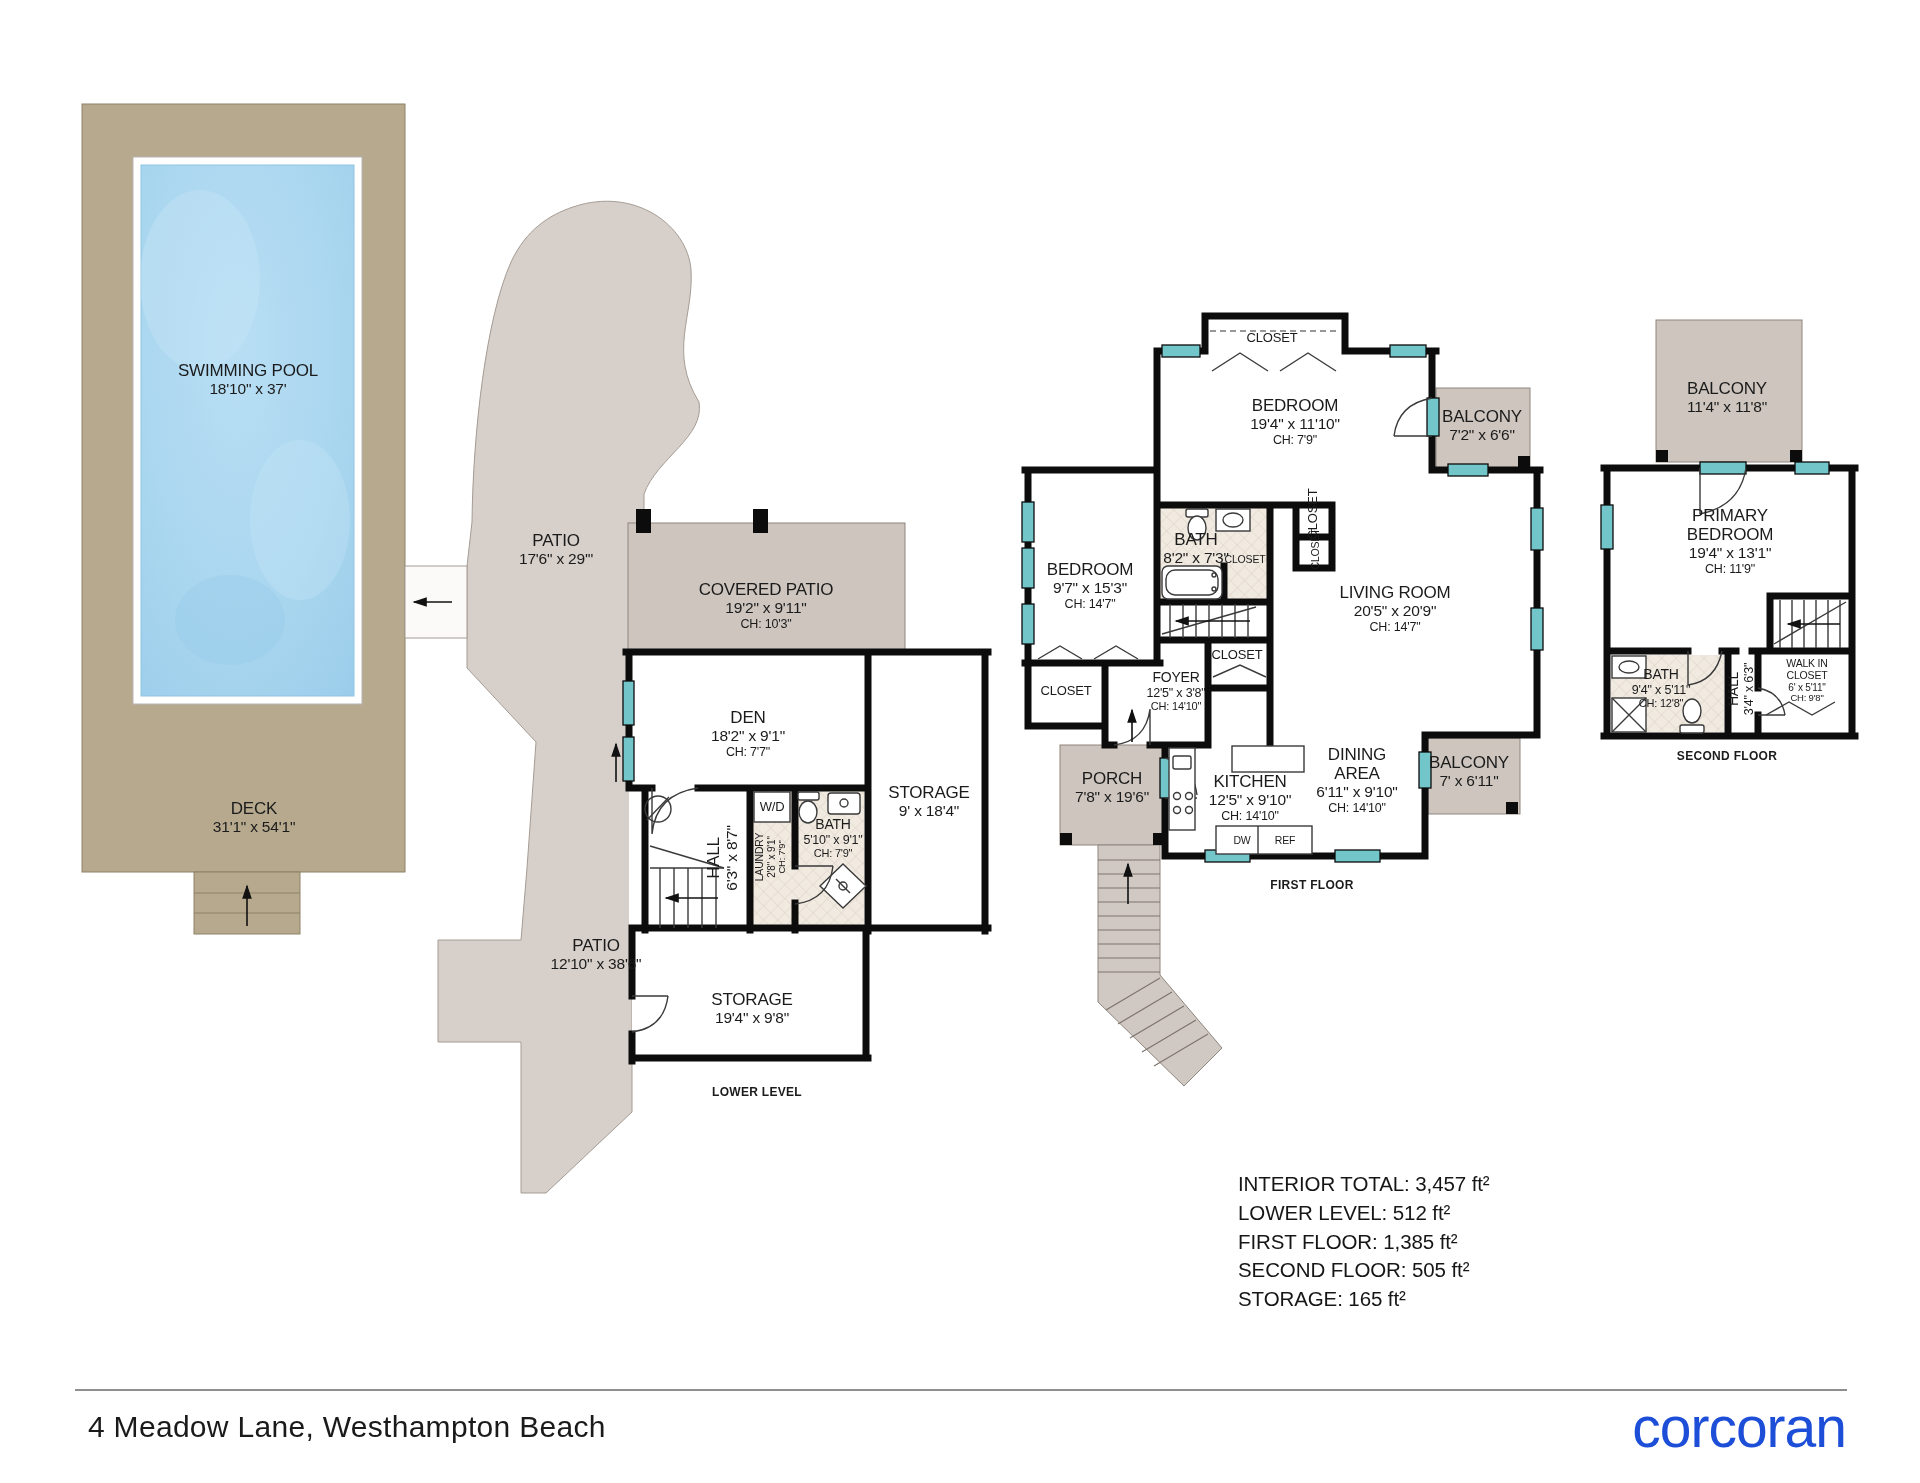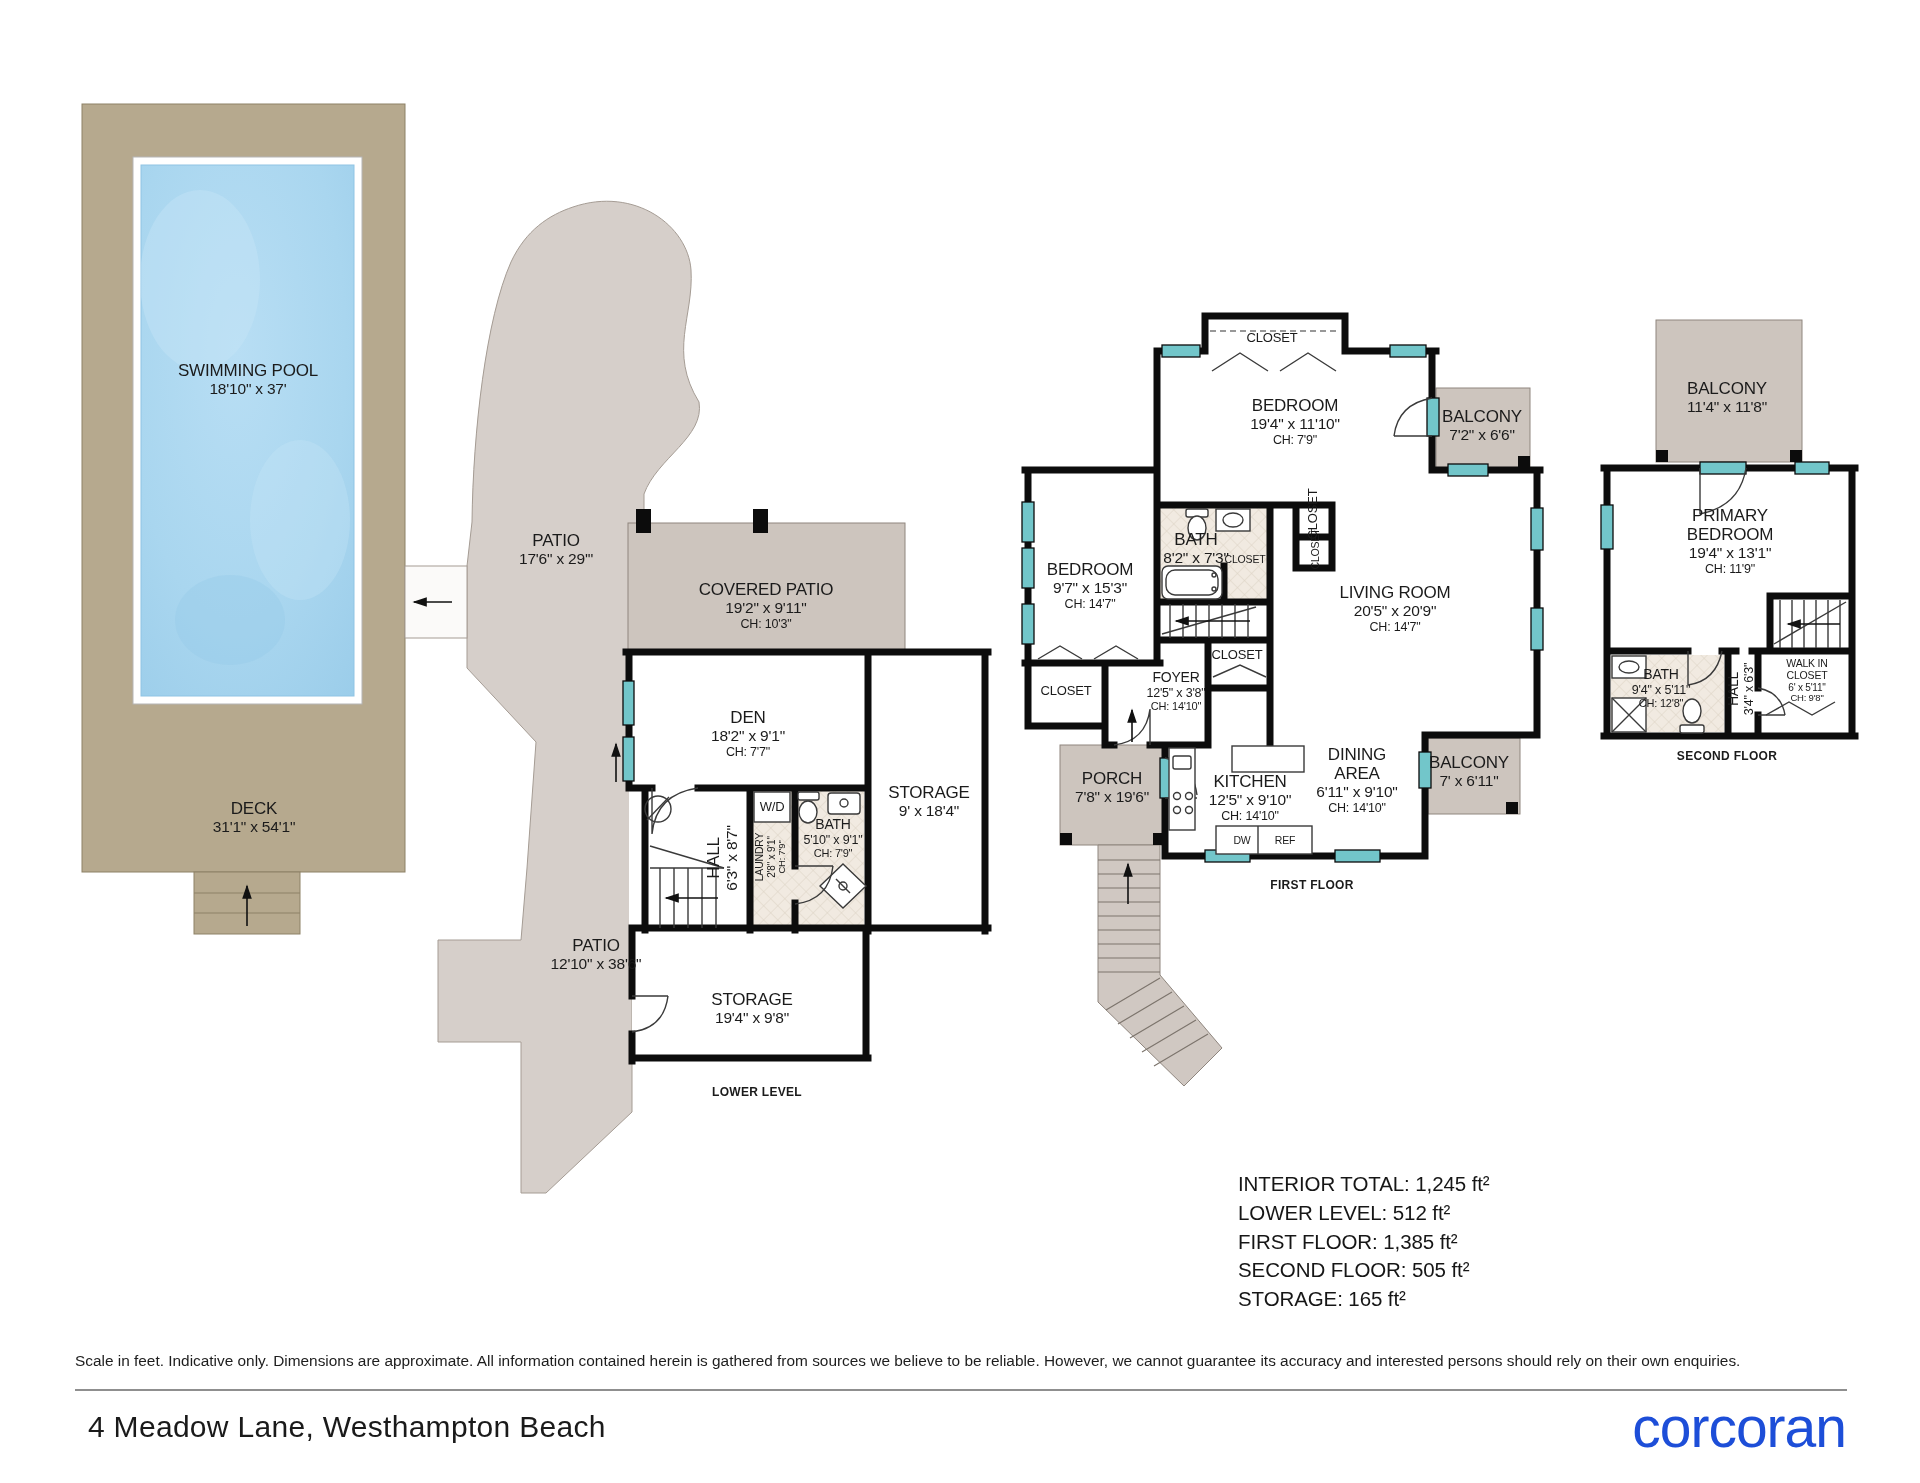--- a/index.html
+++ b/index.html
@@ -381,25 +381,24 @@
         <div class="nm">CLOSET</div>
         <div class="dim">6' x 5'11"</div>
         <div class="ch">CH: 9'8"</div>
       </div>
       <div class="lbl k-title" style="left: 1727px; top: 757px;">
         <div class="nm">SECOND FLOOR</div>
       </div>
     </div>
 
 <div class="sumcol" id="summary-interior" style="left: 1238px; top: 1170px;">
-      <div>INTERIOR TOTAL: 1,245 ft²</div>
+      <div>INTERIOR TOTAL: 3,457 ft²</div>
       <div>LOWER LEVEL: 512 ft²</div>
       <div>FIRST FLOOR: 1,385 ft²</div>
       <div>SECOND FLOOR: 505 ft²</div>
       <div>STORAGE: 165 ft²</div>
     </div>
 
-<div class="disclaimer">Scale in feet. Indicative only. Dimensions are approximate. All information contained herein is gathered from sources we believe to be reliable. However, we cannot guarantee its accuracy and interested persons should rely on their own enquiries.</div>
 <div class="rule"></div>
 <div class="address">4 Meadow Lane, Westhampton Beach</div>
 <div class="brand">corcoran</div>
 
 </div>
 
 </body></html>

